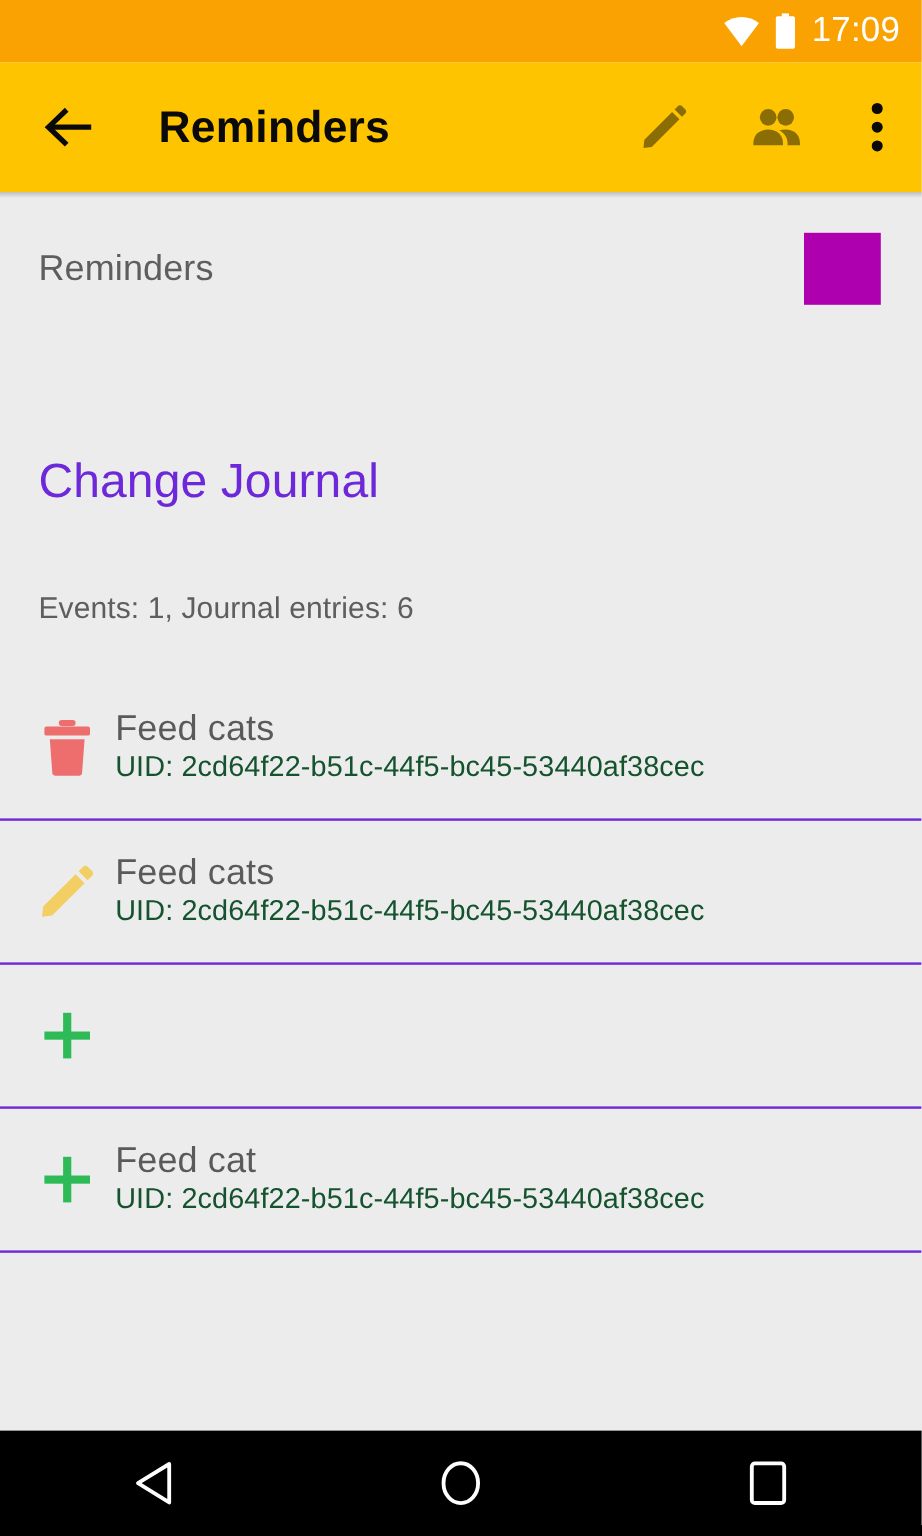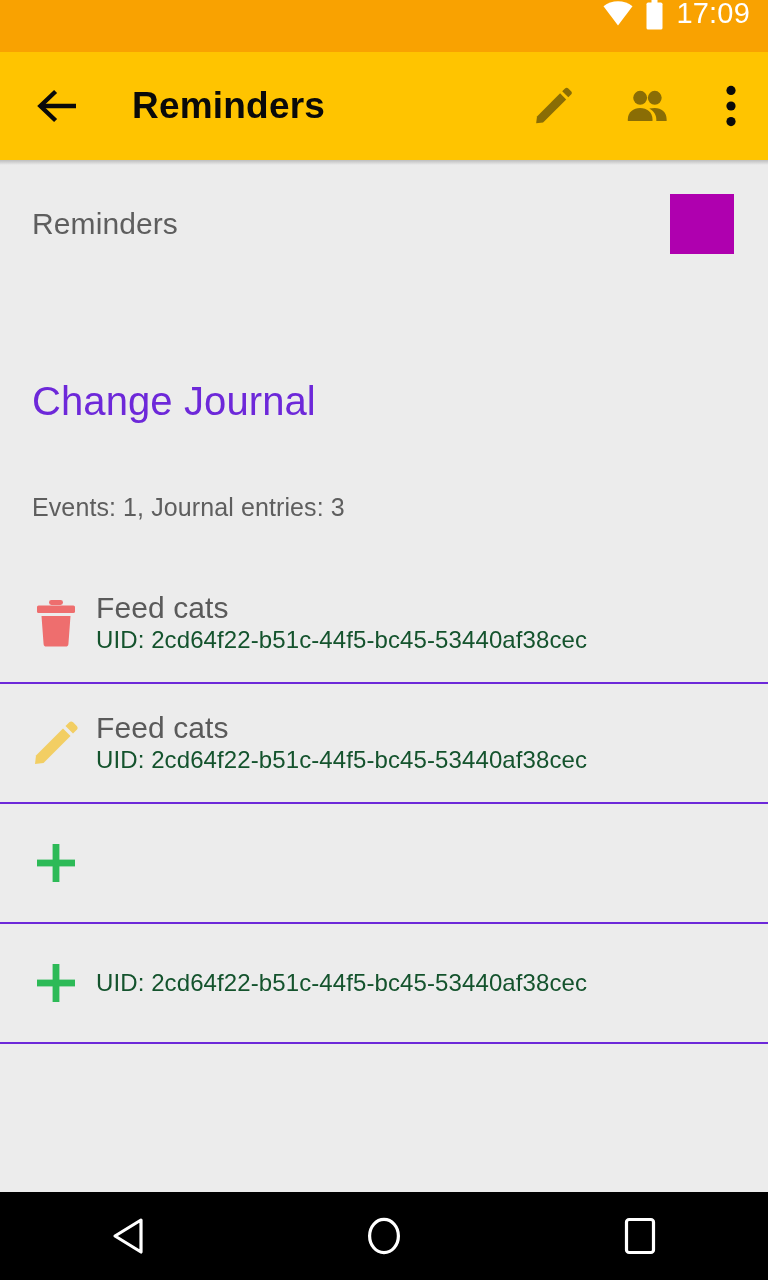--- a/index.html
+++ b/index.html
@@ -7,21 +7,21 @@
   body {
     font-family: "Liberation Sans", sans-serif;
     background:#ECECEC;
     overflow:hidden;
   }
   .phone { width:768px; height:1280px; position:relative; display:flex; flex-direction:column; }
 
   
   .statusbar {
     height:52px; background:#F9A201;
-    display:flex; align-items:flex-start; justify-content:flex-end;
+    display:flex; align-items:center; justify-content:flex-end;
     padding-right:18px; gap:13px;
     flex:0 0 auto;
   }
   .status-clock {
     color:#FFFFFF; font-size:29px; font-weight:400; letter-spacing:.2px;
     line-height:1; position:relative; top:-1px;
   }
   .icon-wifi { width:30px; height:26px; display:block; }
   .icon-batt { width:17px; height:30px; display:block; }
 
@@ -149,21 +149,21 @@
   <div class="bar-shadow"></div>
 
   <div class="content">
 
     <div class="cal-row">
       <span class="cal-name">Reminders</span>
       <span class="cal-swatch" style="background: rgb(175, 0, 175);"></span>
     </div>
 
     <div class="section-title">Change Journal</div>
-    <div class="stats">Events: 1, Journal entries: 3</div>
+    <div class="stats">Events: 1, Journal entries: 6</div>
 
     <div class="journal-list">
 
       <div class="jrow">
         <span class="jicon">
           <svg viewBox="0 0 42 48" width="42" height="48" aria-hidden="true">
             <rect x="14" y="1" width="14" height="5" rx="2.4" fill="#EE6E6E"></rect>
             <rect x="2" y="6.5" width="38" height="7.5" rx="1.6" fill="#EE6E6E"></rect>
             <path d="M6.5 17 H35.5 L33.4 45.2 C33.3 46.7 32.1 47.5 30.8 47.5 L11.2 47.5 C9.9 47.5 8.7 46.7 8.6 45.2 Z" fill="#EE6E6E"></path>
           </svg>
@@ -199,20 +199,21 @@
       </div>
 
       <div class="jrow">
         <span class="jicon">
           <svg viewBox="0 0 44 44" width="44" height="44" aria-hidden="true">
             <rect x="18.6" y="3" width="6.8" height="38" fill="#2DBA57"></rect>
             <rect x="3" y="18.6" width="38" height="6.8" fill="#2DBA57"></rect>
           </svg>
         </span>
         <span class="jtexts">
+          <span class="jtitle">Feed cat</span>
           <span class="juid">UID: 2cd64f22-b51c-44f5-bc45-53440af38cec</span>
         </span>
       </div>
 
     </div>
   </div>
 
   <div class="navbar">
     <div class="nav-btn">
       <svg viewBox="0 0 34 38" width="34" height="38" aria-hidden="true">

